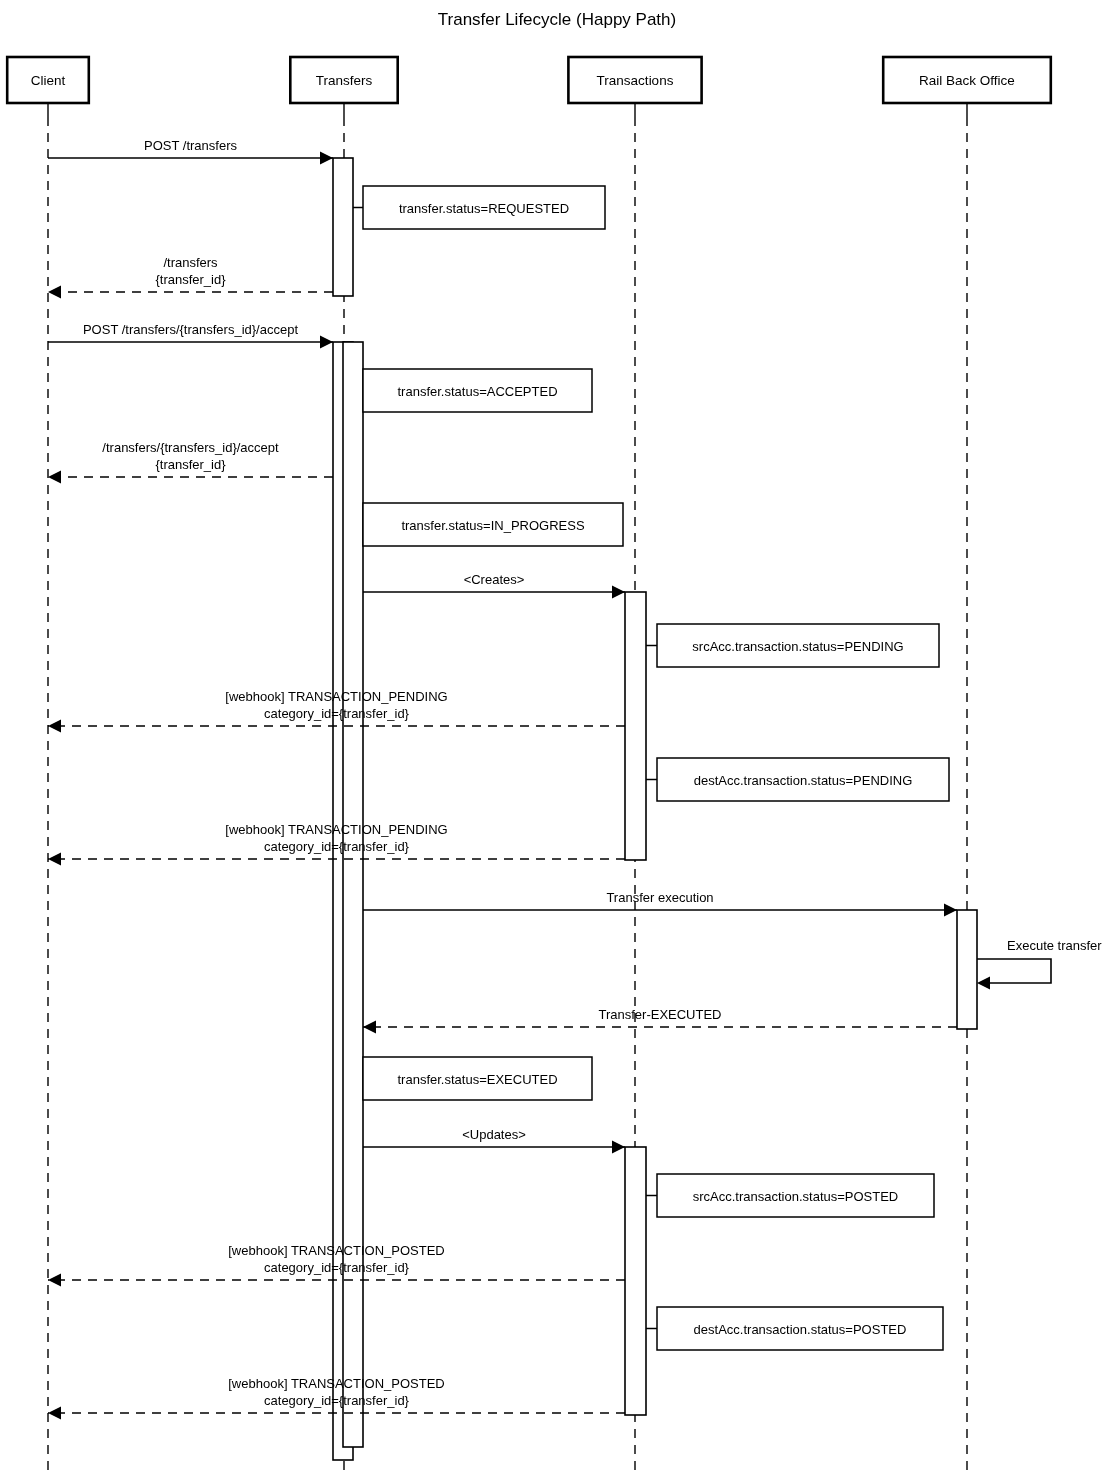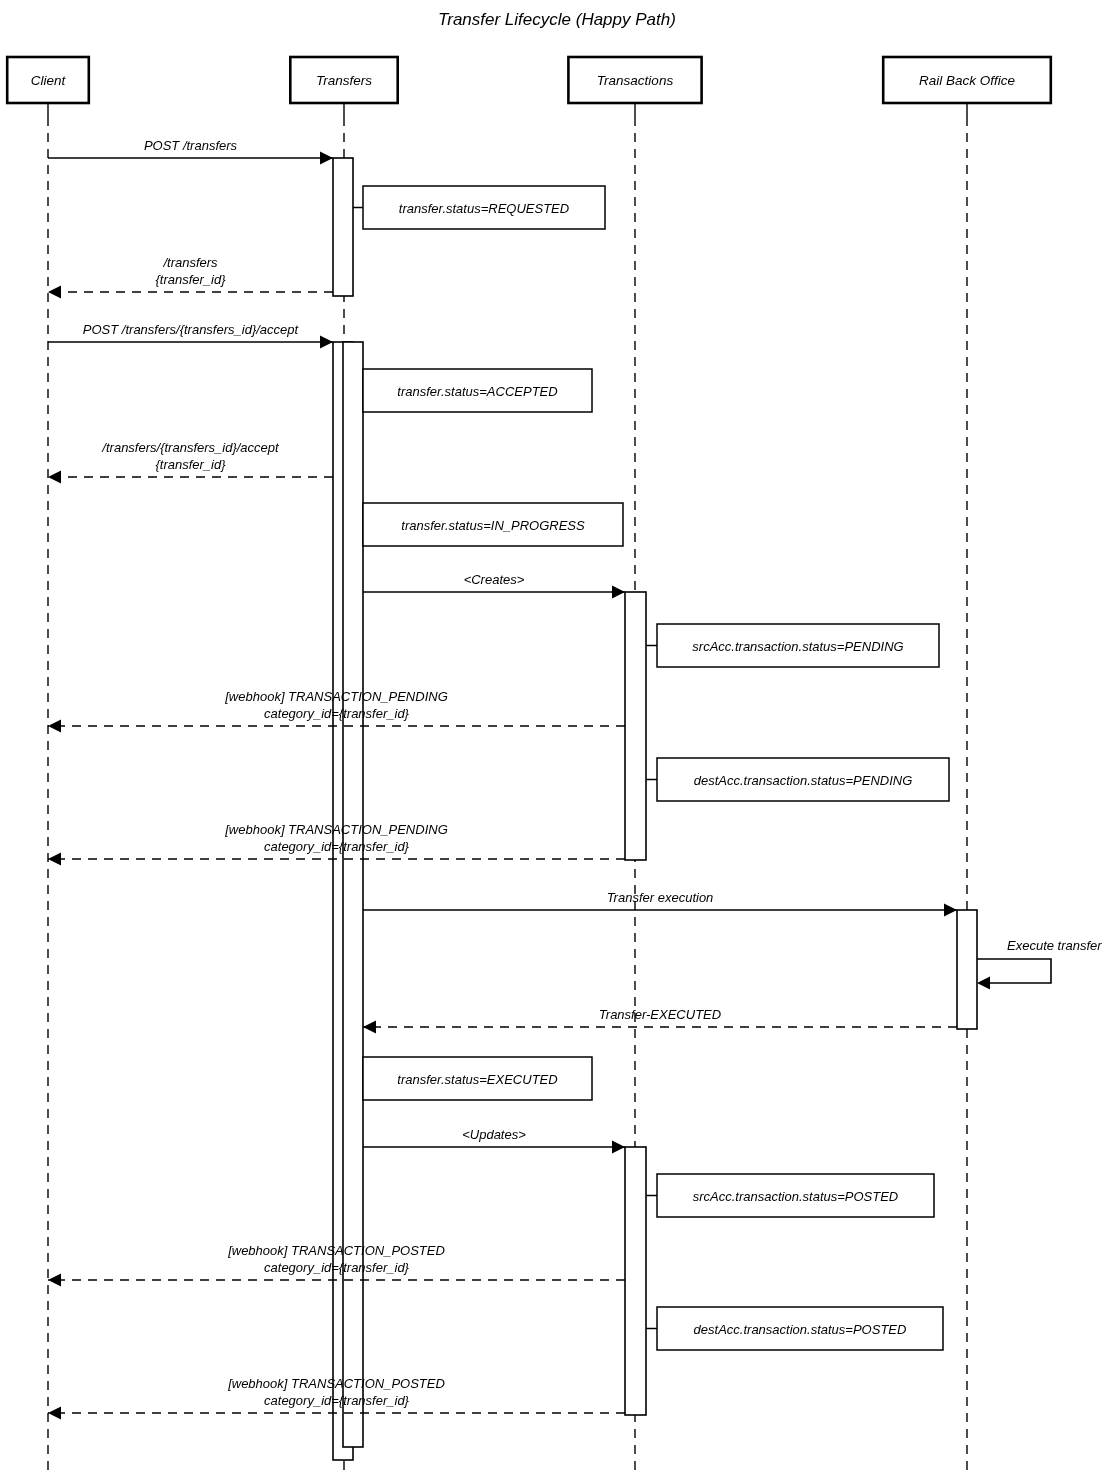--- a/index.html
+++ b/index.html
@@ -9,21 +9,20 @@
   }
   body {
     font-family: "Liberation Sans", sans-serif;
   }
   #diagram-root {
     position: relative;
     width: 1114px;
     height: 1477px;
     background: #ffffff;
     overflow: hidden;
-    font-style: italic;
   }
   svg.seq {
     display: block;
     width: 1114px;
     height: 1477px;
   }
   .title-text {
     font-family: "Liberation Sans", sans-serif;
     font-size: 17px;
     fill: #000000;

